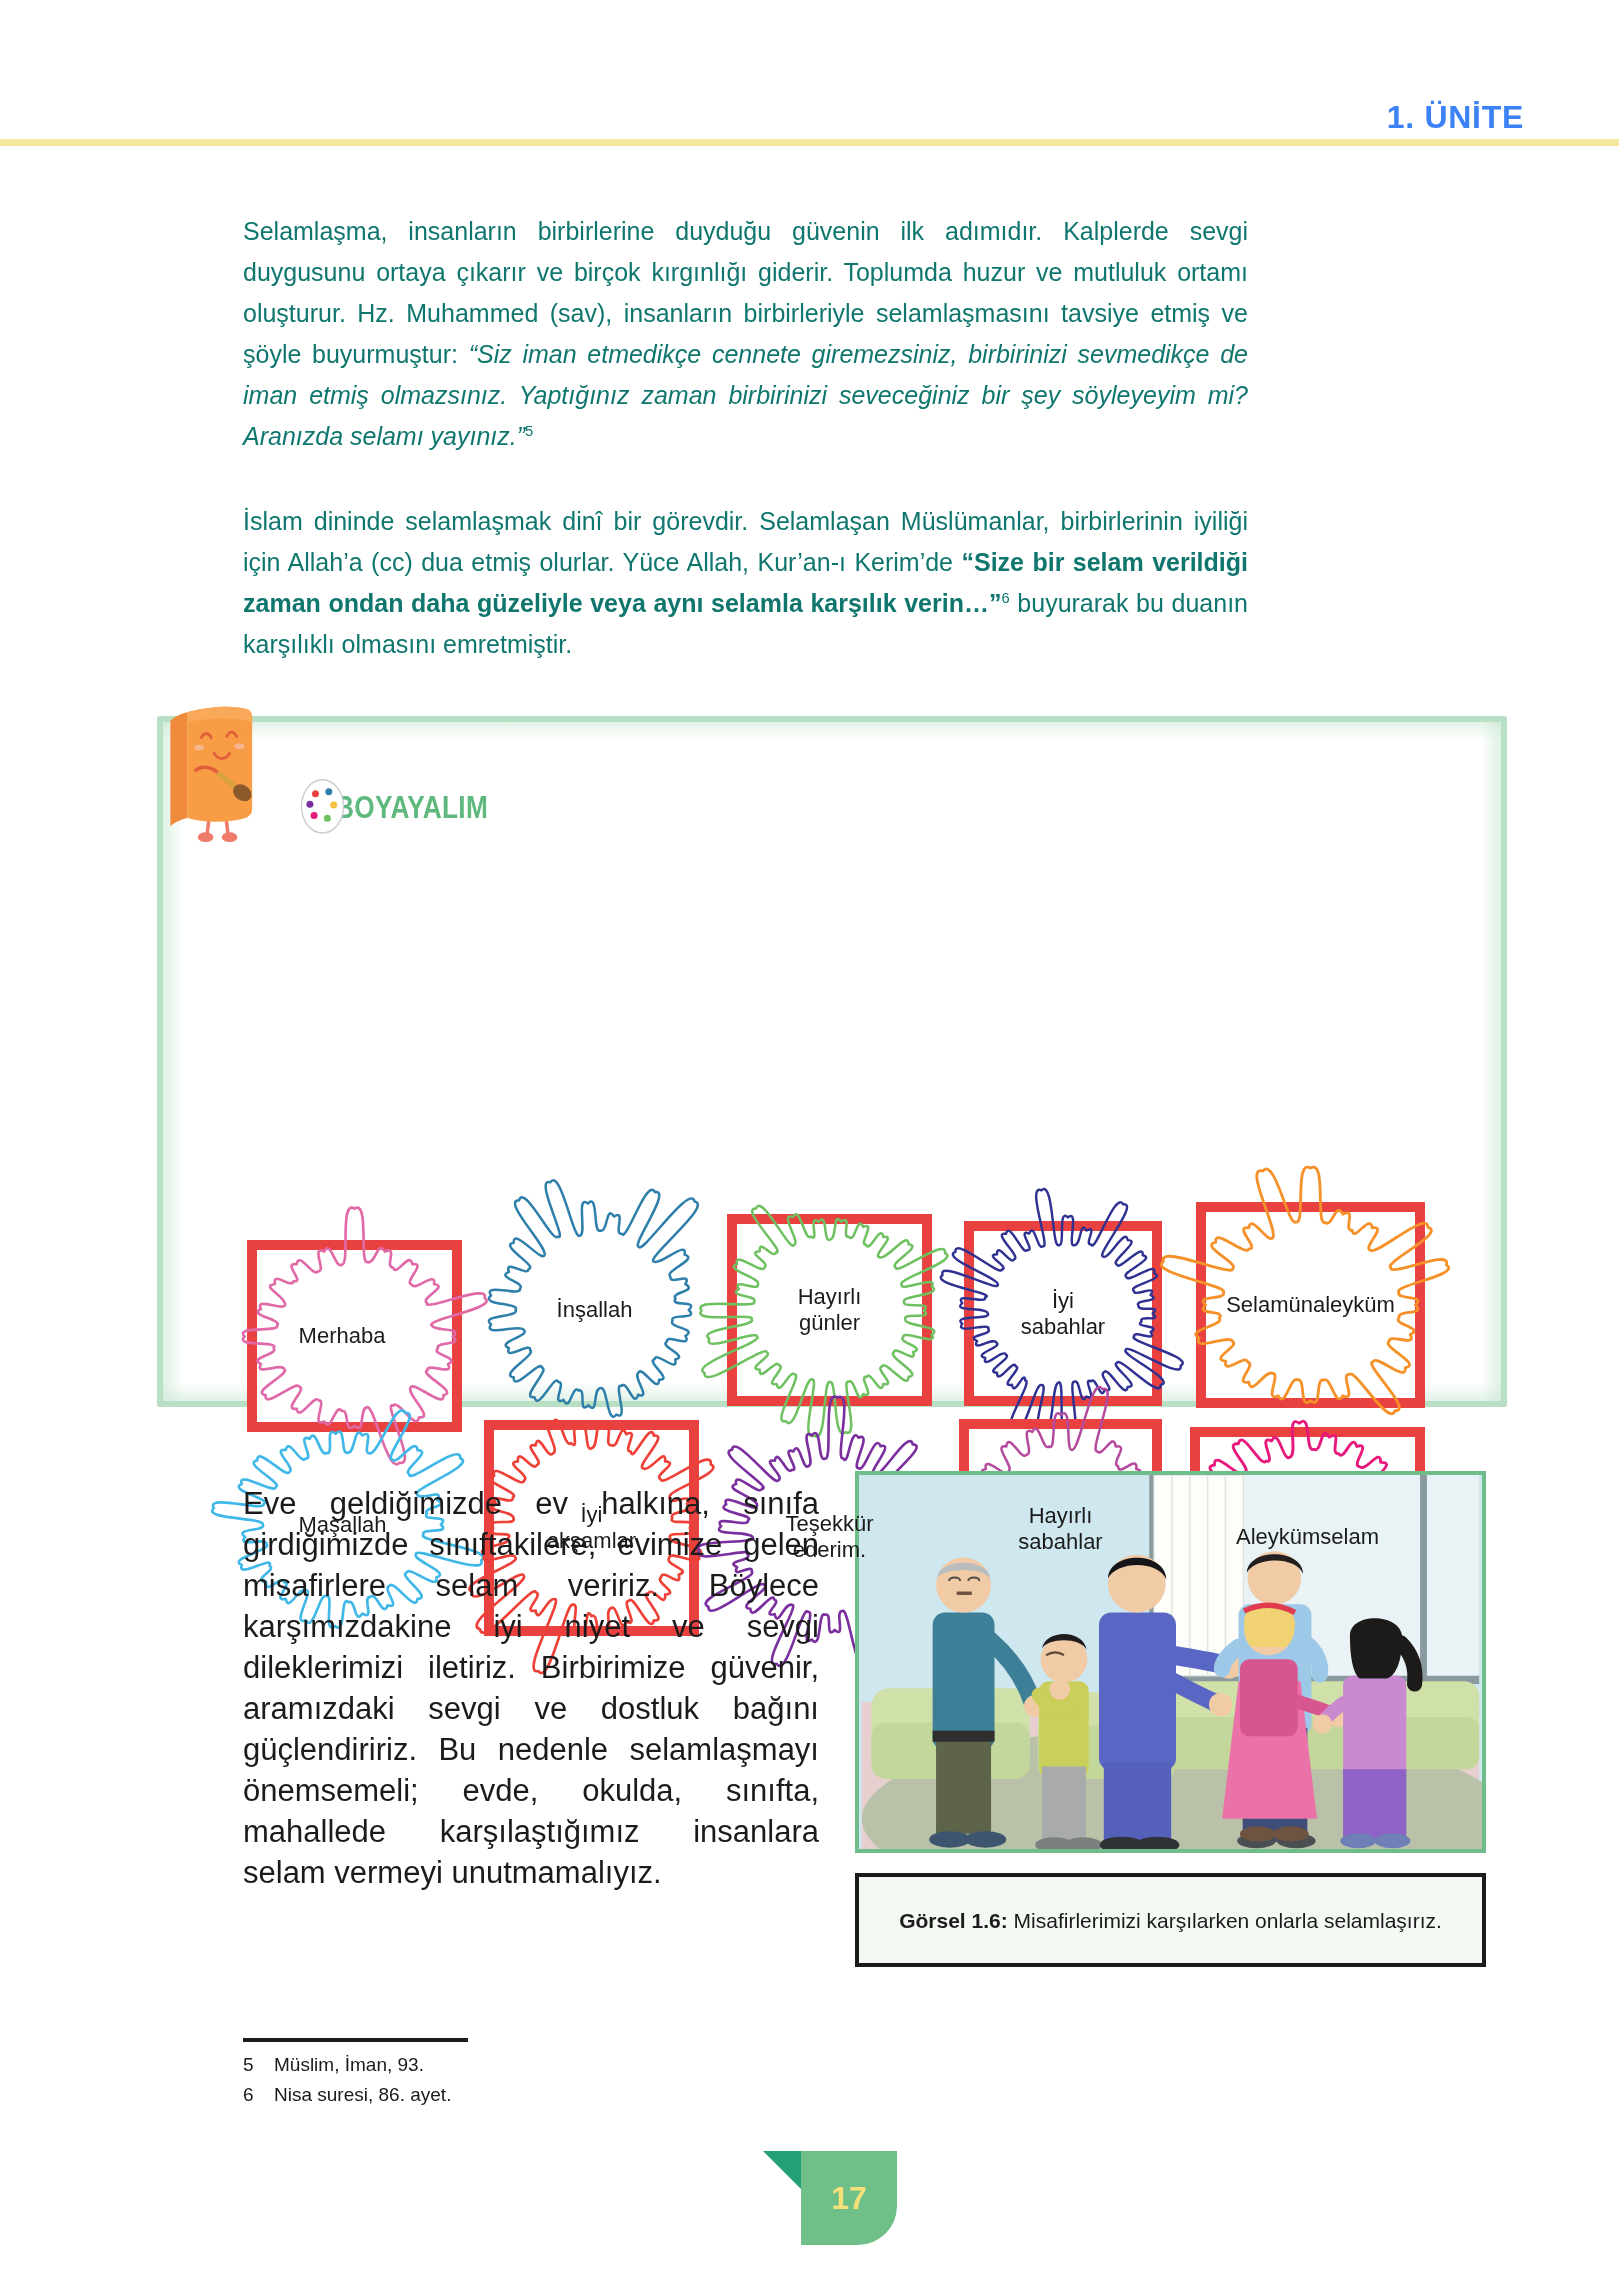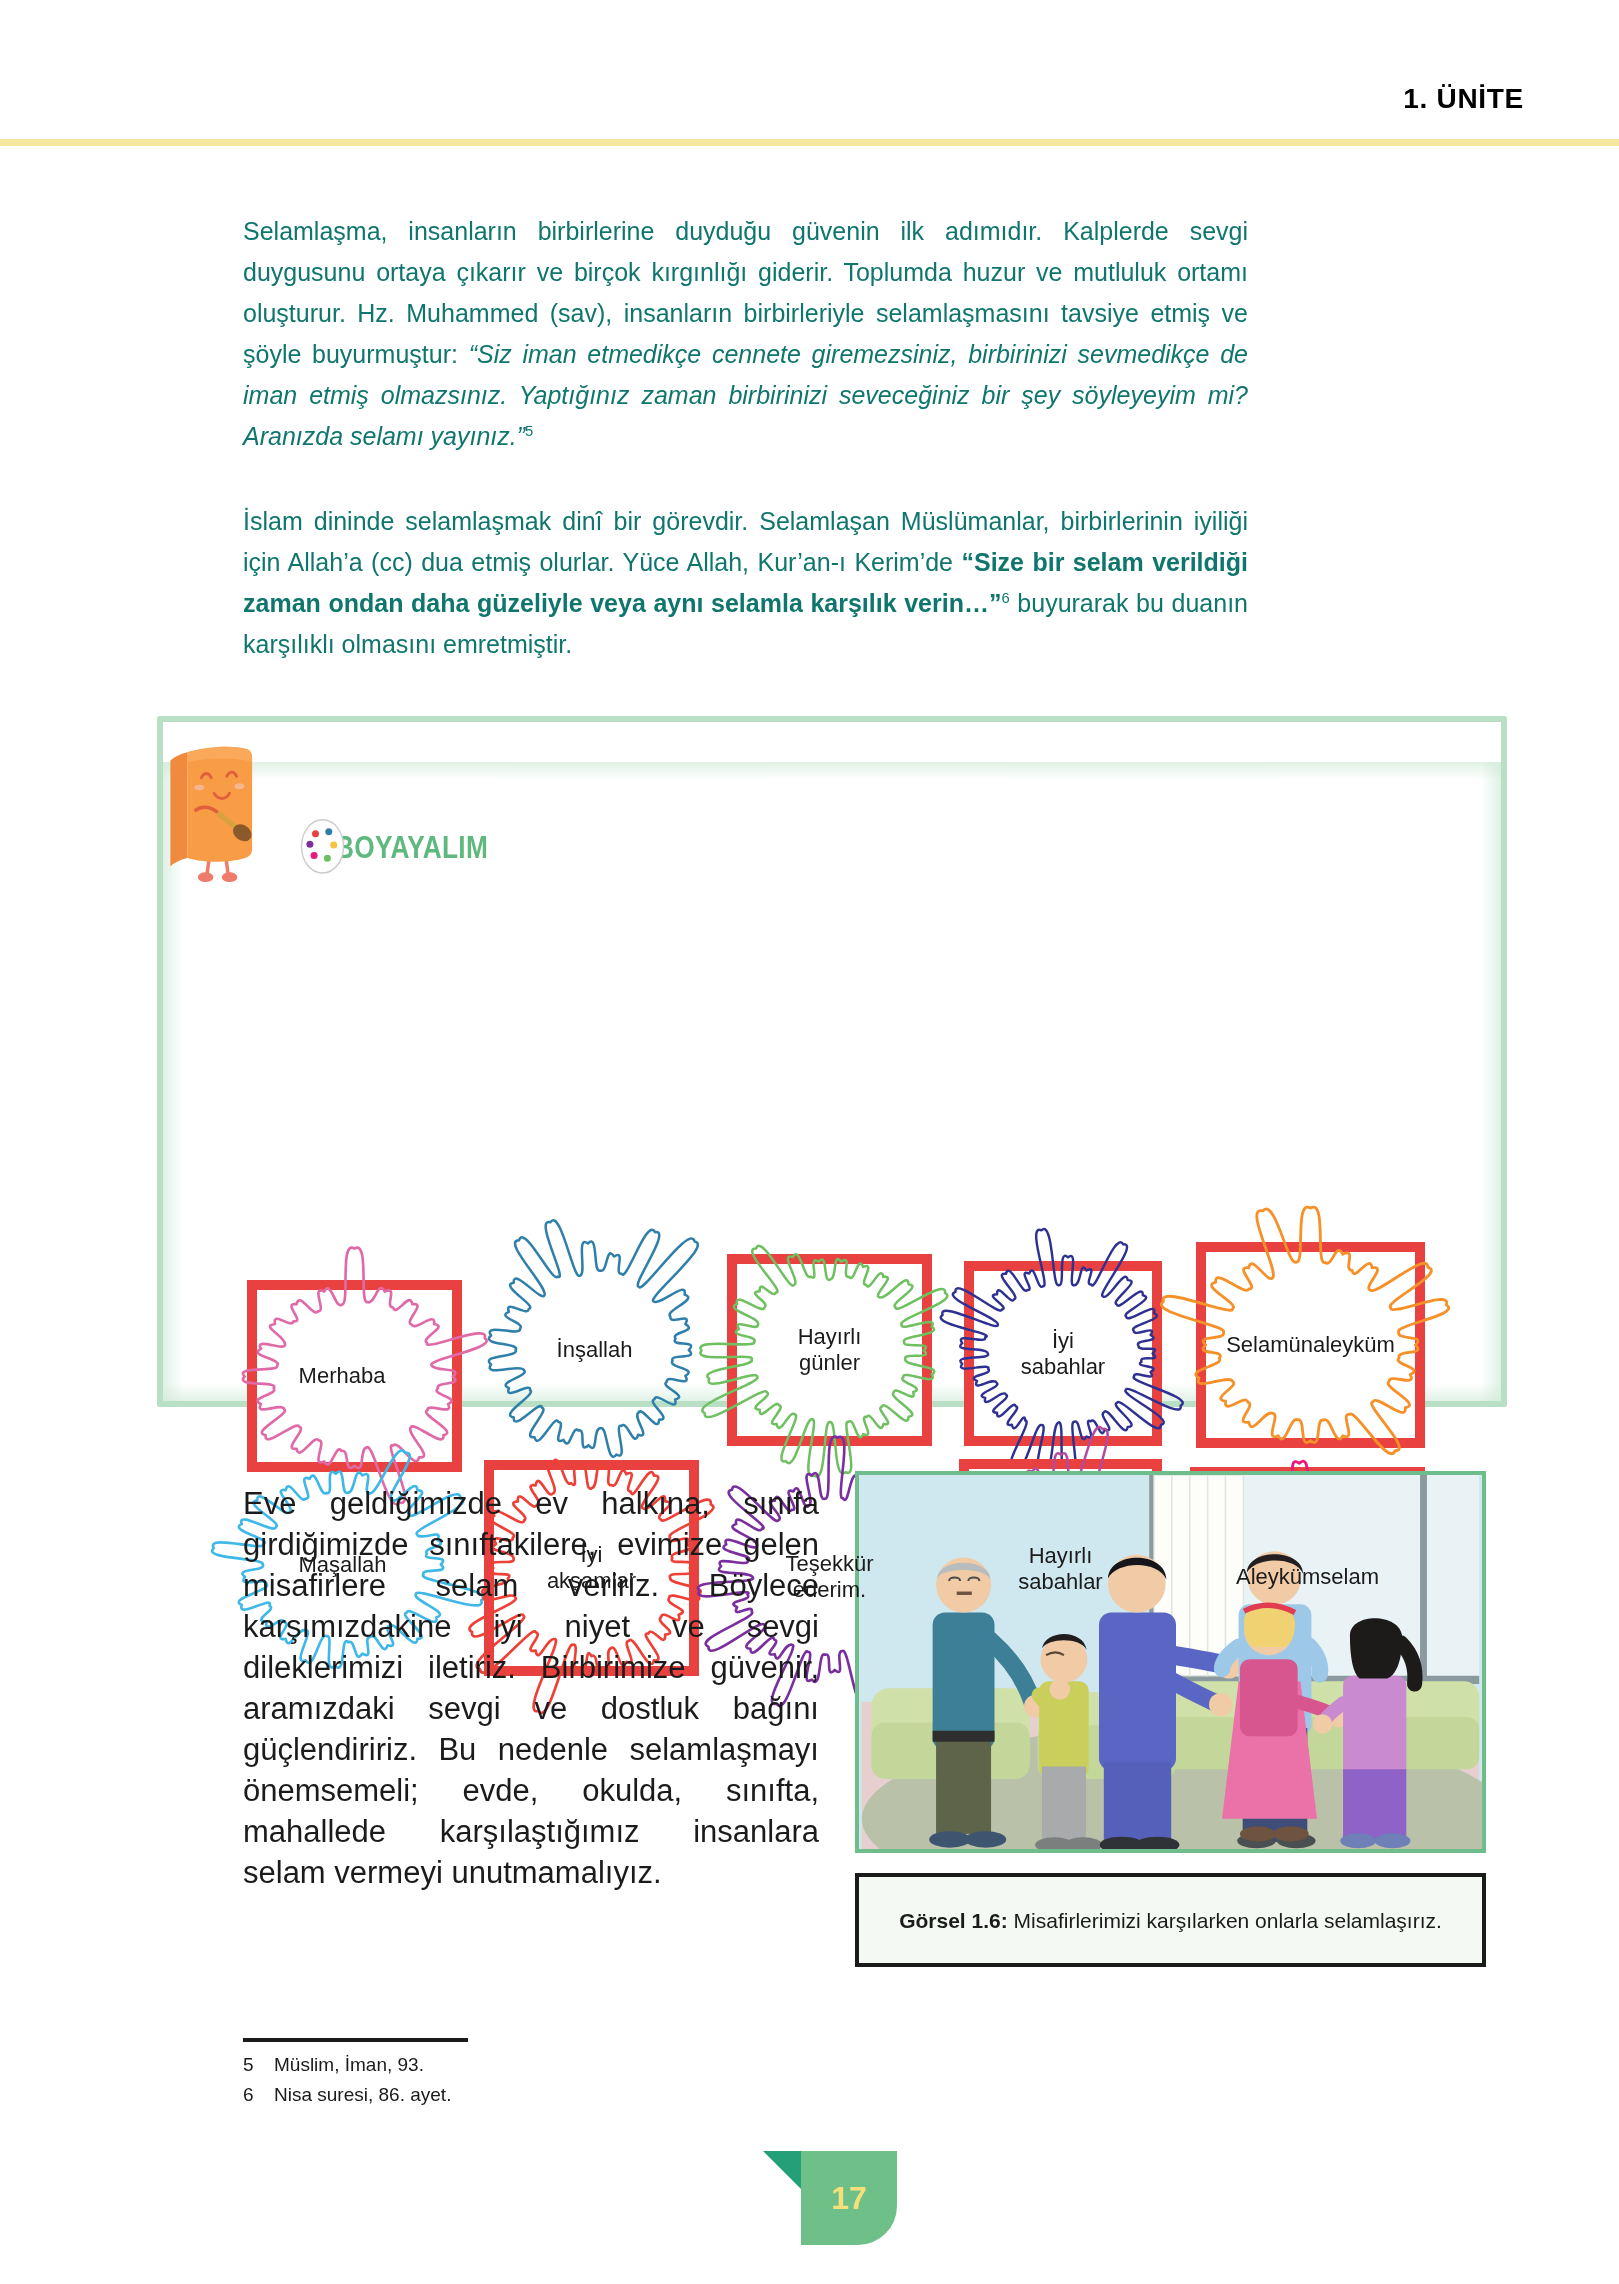--- a/index.html
+++ b/index.html
@@ -10,23 +10,23 @@
     font-family:"Liberation Sans", sans-serif;
     position:relative;
     overflow:hidden;
   }
 
   
   #unit-header{
     position:absolute; top:83px; left:0; width:1620px; height:49px;
   }
   #unit-header .unit-label{
-    position:absolute; right:96px; top:0;
-    font-size:28px; font-weight:bold; letter-spacing:0.7px;
-    color:#000000; font-family:"Liberation Sans", sans-serif;
+    position:absolute; right:96px; top:16px;
+    font-size:32px; font-weight:bold; letter-spacing:0.7px;
+    color:#3b82f6; font-family:"Liberation Sans", sans-serif;
   }
   #header-rule{
     position:absolute; top:139px; left:0; width:1620px; height:7px;
     background:#f5e79e;
   }
 
   
   .para{
     position:absolute;
     font-size:25px;
@@ -51,21 +51,20 @@
     box-shadow:0 0 0 2.8px rgba(255,255,255,0.9) inset;
   }
   #activity-inner{
     position:absolute; inset:0;
     background:
       linear-gradient(to right, rgba(205,233,214,0.65) 0px, rgba(255,255,255,0) 19.7px),
       linear-gradient(to left, rgba(205,233,214,0.65) 0px, rgba(255,255,255,0) 19.7px),
       linear-gradient(to bottom, rgba(205,233,214,0.6) 0px, rgba(255,255,255,0) 18.3px),
       linear-gradient(to top, rgba(205,233,214,0.6) 0px, rgba(255,255,255,0) 18.3px),
       #ffffff;
-    margin-top: 40px;
   }
 
   
   #mascot{
     position:absolute; left:-11.2px; top:-28px;
     width:134px; height:151px;
     z-index:5;
   }
   #boyayalim-title{
     position:absolute; left:172px; top:67px;

